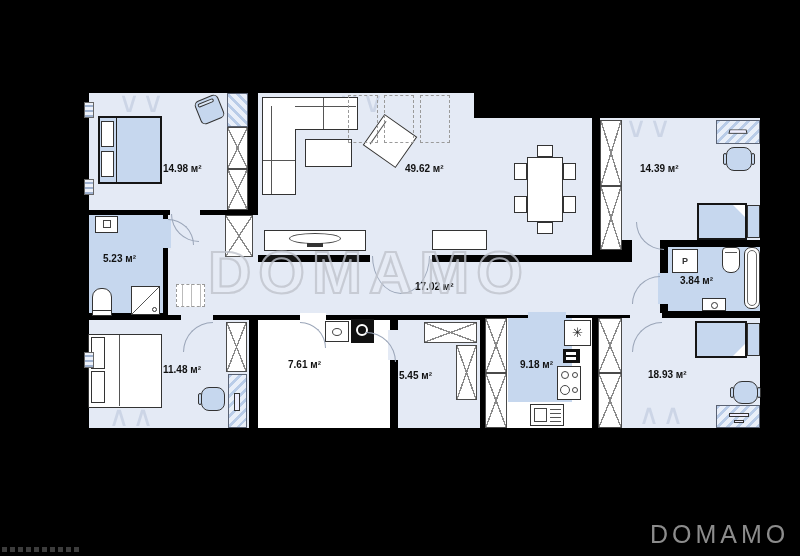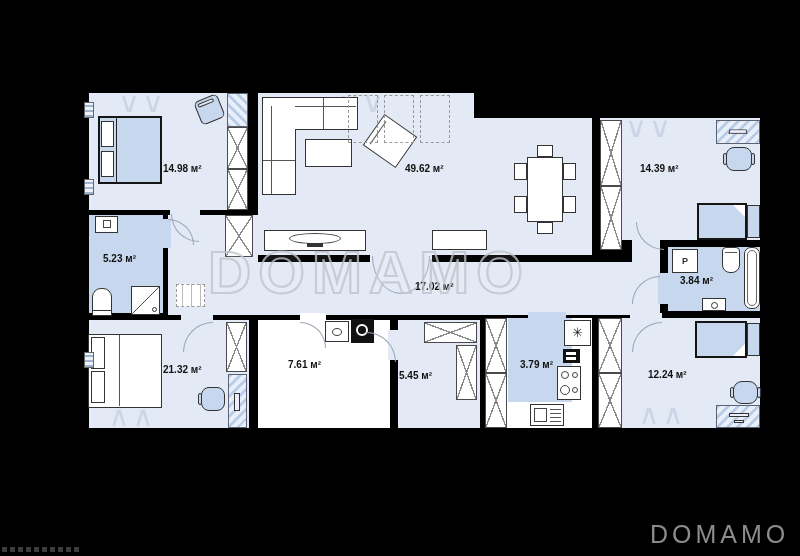--- a/index.html
+++ b/index.html
@@ -181,21 +181,21 @@
     <div class="a" style="left:30px;top:0;width:0;height:71px;border-left:1px solid #555"></div>
   </div>
   <div class="a xw" style="left:226px;top:322px;width:21px;height:50px"></div>
   <div class="a hk" style="left:228px;top:374px;width:19px;height:54px">
     <div class="a" style="left:5px;top:18px;width:6px;height:18px;border:1px solid #333;background:#eef"></div>
   </div>
   <div class="a fubl" style="left:201px;top:387px;width:24px;height:24px;border-radius:8px">
     <div class="a" style="left:-4px;top:5px;width:4px;height:12px;border:1px solid #333;border-radius:3px;background:#c6d7ee"></div>
   </div>
   <div class="a rad" style="left:84px;top:352px;width:10px;height:16px"></div>
-  <div class="a rlabel" style="left:163px;top:364px">21.32 м²</div>
+  <div class="a rlabel" style="left:163px;top:364px">11.48 м²</div>
   <div class="a arc tl" style="left:183px;top:322px;width:30px;height:30px"></div>
 
   <div class="a fu" style="left:325px;top:321px;width:24px;height:21px">
     <div class="a" style="left:6px;top:6px;width:10px;height:8px;border:1px solid #444;border-radius:50%;background:#fff"></div>
   </div>
   <div class="a" style="left:351px;top:319px;width:23px;height:24px;background:#111">
     <div class="a" style="left:5px;top:5px;width:12px;height:12px;border:2.5px solid #fff;border-radius:50%"></div>
   </div>
   <div class="a rlabel" style="left:288px;top:359px">7.61 м²</div>
   <div class="a arc tr" style="left:300px;top:322px;width:26px;height:26px"></div>
@@ -220,36 +220,36 @@
     <div class="a burner" style="left:2px;top:18px;width:10px;height:10px"></div>
     <div class="a burner" style="left:14px;top:20px;width:6px;height:6px"></div>
   </div>
   <div class="a fu" style="left:530px;top:404px;width:34px;height:22px">
     <div class="a" style="left:3px;top:3px;width:13px;height:14px;border:1px solid #444;background:#fff"></div>
     <div class="a" style="left:19px;top:4px;width:11px;height:0;border-top:1px solid #555"></div>
     <div class="a" style="left:19px;top:8px;width:11px;height:0;border-top:1px solid #555"></div>
     <div class="a" style="left:19px;top:12px;width:11px;height:0;border-top:1px solid #555"></div>
     <div class="a" style="left:19px;top:16px;width:11px;height:0;border-top:1px solid #555"></div>
   </div>
-  <div class="a rlabel" style="left:520px;top:359px">3.79 м²</div>
+  <div class="a rlabel" style="left:520px;top:359px">9.18 м²</div>
 
   <div class="a xw" style="left:598px;top:318px;width:24px;height:55px"></div>
   <div class="a xw" style="left:598px;top:373px;width:24px;height:55px"></div>
   <div class="a fub" style="left:695px;top:321px;width:52px;height:37px">
     <div class="a" style="right:0;bottom:0;width:0;height:0;border-bottom:12px solid #fff;border-left:12px solid transparent"></div>
   </div>
   <div class="a fubl" style="left:747px;top:323px;width:13px;height:33px"></div>
   <div class="a fubl" style="left:733px;top:381px;width:25px;height:23px;border-radius:9px">
     <div class="a" style="left:-4px;top:5px;width:4px;height:11px;border:1px solid #333;border-radius:3px;background:#c6d7ee"></div>
     <div class="a" style="left:23px;top:5px;width:4px;height:11px;border:1px solid #333;border-radius:3px;background:#c6d7ee"></div>
   </div>
   <div class="a hk" style="left:716px;top:405px;width:44px;height:23px">
     <div class="a" style="left:12px;top:7px;width:20px;height:4px;border:1px solid #333;background:#eef"></div>
     <div class="a" style="left:17px;top:14px;width:10px;height:3px;border:1px solid #333;background:#eef"></div>
   </div>
-  <div class="a rlabel" style="left:648px;top:369px">12.24 м²</div>
+  <div class="a rlabel" style="left:648px;top:369px">18.93 м²</div>
   <div class="a arc tl" style="left:632px;top:322px;width:30px;height:30px"></div>
 
   <div class="a watermark" style="left:208px;top:238px">DOMAMO</div>
   <div class="a brand" style="left:650px;top:520px">DOMAMO</div>
   <div class="a tinyline" style="left:2px;top:547px;width:78px;height:5px"></div>
 
 </div>
 
 </body></html>

